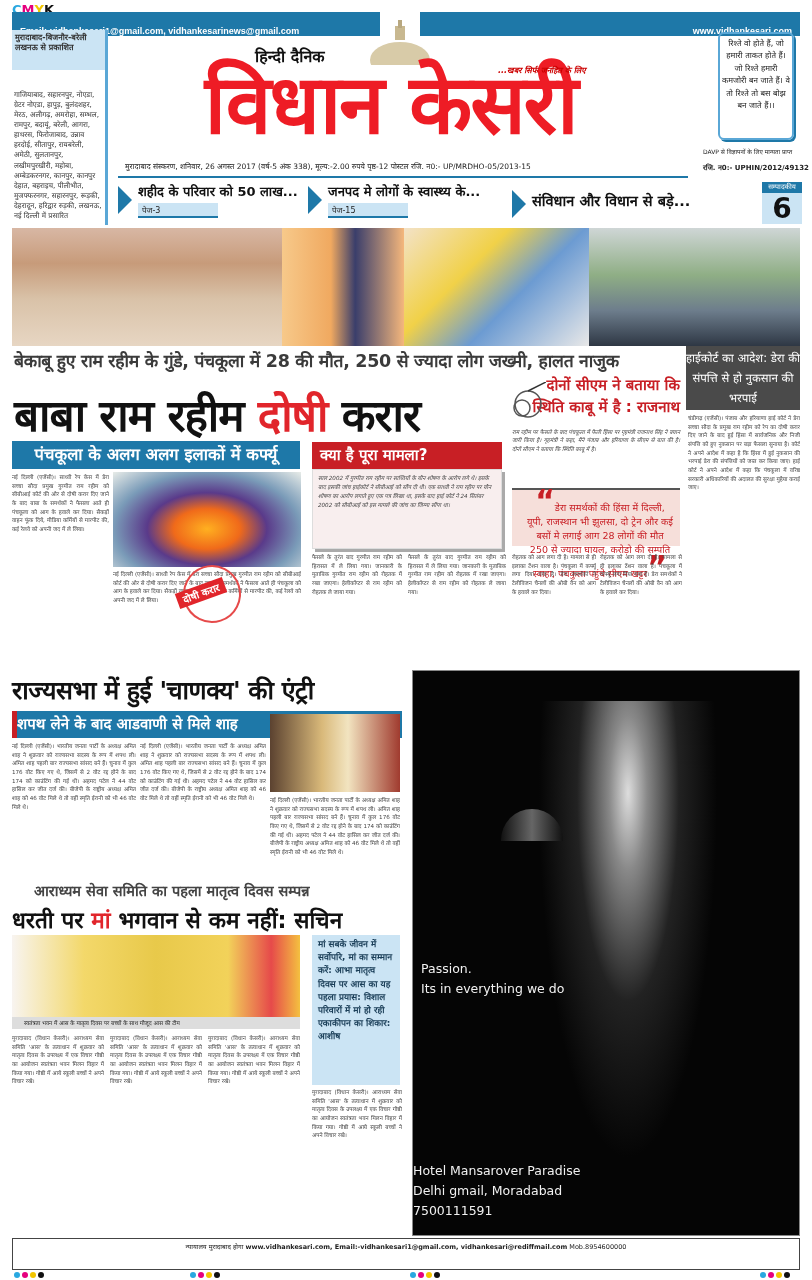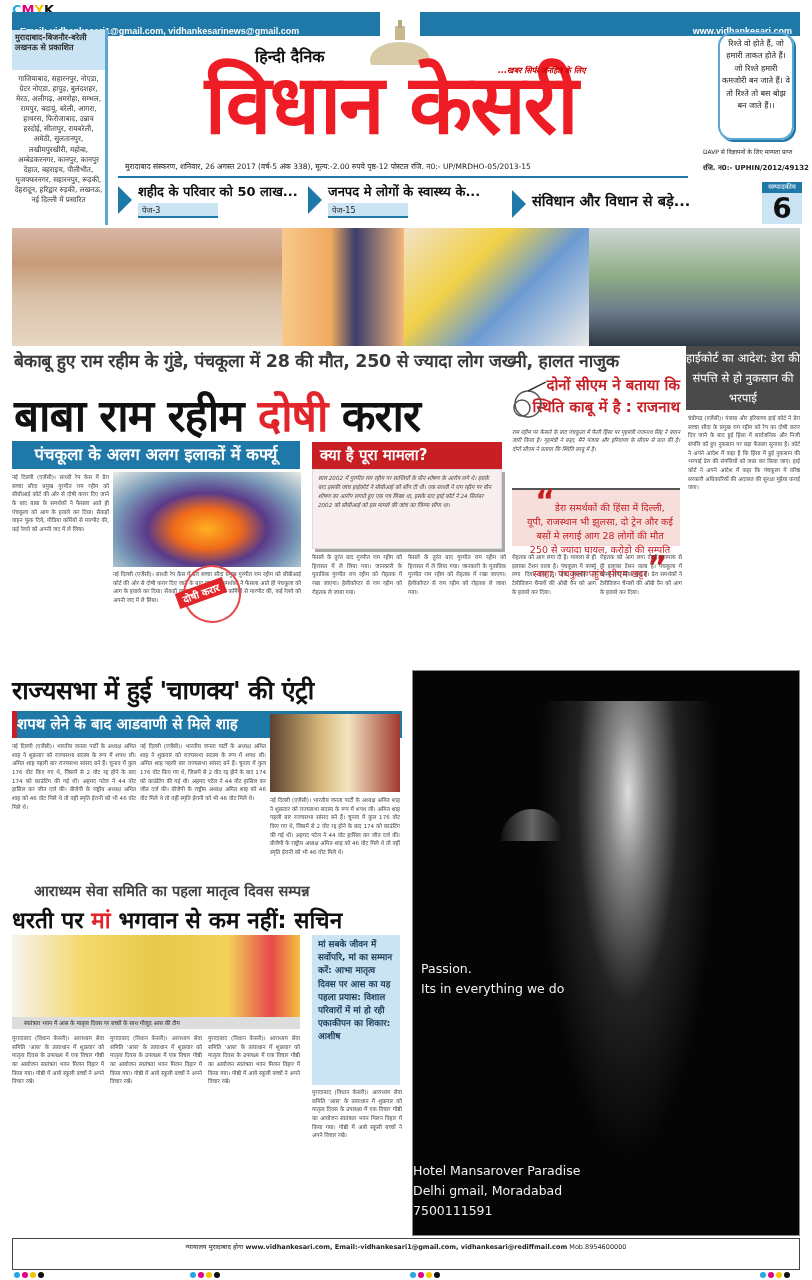--- a/index.html
+++ b/index.html
@@ -3,32 +3,32 @@
 <meta charset="utf-8">
 <style>
 *{box-sizing:border-box;margin:0;padding:0}
 body{width:812px;height:1280px;background:#fff;font-family:"DejaVu Sans",sans-serif;position:relative;overflow:hidden;color:#222}
 .abs{position:absolute}
 .cmyk{top:2px;left:12px;font-size:13px;font-weight:bold;letter-spacing:0}
 .cmyk .c{color:#29a8e0}.cmyk .m{color:#e6007e}.cmyk .y{color:#f2c500}.cmyk .k{color:#111}
 .topbar{top:12px;height:15px;background:#1e78a8;color:#fff;font-size:9px;font-weight:bold;line-height:15px;padding:12px 8px;font-family:"Liberation Sans",sans-serif}
 .left-region{top:30px;left:12px;width:96px;height:195px;border-right:3px solid #5aa7d6}
 .region-head{background:#cbe4f4;font-size:8px;font-weight:bold;color:#333;padding:3px;height:40px;line-height:1.3}
-.region-cities{font-size:7.2px;line-height:1.4;text-align:center;color:#333;padding:4px 2px}
+.region-cities{font-size:7.2px;line-height:1.4;color:#333;padding:20px 2px}
 .masthead{top:55px;left:118px;width:545px;height:100px;color:#ee1c25;font-family:"DejaVu Sans",sans-serif;font-weight:bold;font-size:82px;line-height:100px;text-align:center;letter-spacing:-2px}
 .hindi-dainik{top:45px;left:255px;font-size:16px;font-weight:bold;color:#111}
 .tagline{top:64px;left:498px;font-size:8px;font-style:italic;color:#c00;font-weight:bold}
 .dome{top:20px;left:365px;width:70px;height:45px}
 .dateline{top:161px;left:125px;width:580px;font-size:7.5px;color:#222;white-space:nowrap}
 .blue-line{top:176px;left:118px;width:570px;height:2px;background:#1e78a8}
 .teaser{top:182px;height:40px;display:flex;align-items:flex-start}
 .teaser .arrow{width:0;height:0;border-top:14px solid transparent;border-bottom:14px solid transparent;border-left:14px solid #1e78a8;margin-top:4px;margin-right:6px}
 .teaser .ttl{font-size:13px;font-weight:bold;color:#111;white-space:nowrap}
 .teaser .pg{font-size:8px;background:#cbe4f4;width:80px;padding:1px 4px;margin-top:3px;border-bottom:2px solid #1e78a8;color:#222}
-.quote-box{top:32px;left:718px;width:76px;height:108px;border:2px solid #5aa7d6;border-radius:14px;box-shadow:2px 2px 0 #1e78a8;font-size:8px;line-height:1.55;text-align:center;padding:4px 2px;color:#222}
+.quote-box{top:32px;left:718px;width:76px;height:108px;border:2px solid #5aa7d6;border-radius:6px;box-shadow:2px 2px 0 #1e78a8;font-size:8px;line-height:1.55;text-align:center;padding:4px 2px;color:#222}
 .davp{top:148px;left:703px;font-size:6px;color:#222;white-space:nowrap}
 .reg{top:163px;left:703px;font-size:7px;font-weight:bold;color:#222;white-space:nowrap}
 .edit-box{top:182px;left:762px;width:40px;height:42px;background:#cbe4f4}
 .edit-box .lbl{background:#1e78a8;color:#fff;font-size:7px;text-align:center;line-height:11px}
 .edit-box .num{font-size:28px;font-weight:bold;text-align:center;line-height:32px;color:#111}
 .photo-strip{top:228px;left:12px;width:788px;height:118px;display:flex}
 .photo-strip div{height:100%}
 .ph1{width:270px;background:linear-gradient(180deg,#d8b7a4 0%,#c79b7a 30%,#d9c2a8 60%,#e7d6c3 100%)}
 .ph2{width:122px;background:linear-gradient(90deg,#f7c98a,#f0a960 40%,#3a3e6b 60%,#f5b77c)}
 .ph3{width:185px;background:linear-gradient(135deg,#f3e2c7,#f1d148 35%,#6c9bd2 60%,#e8e8e8)}

